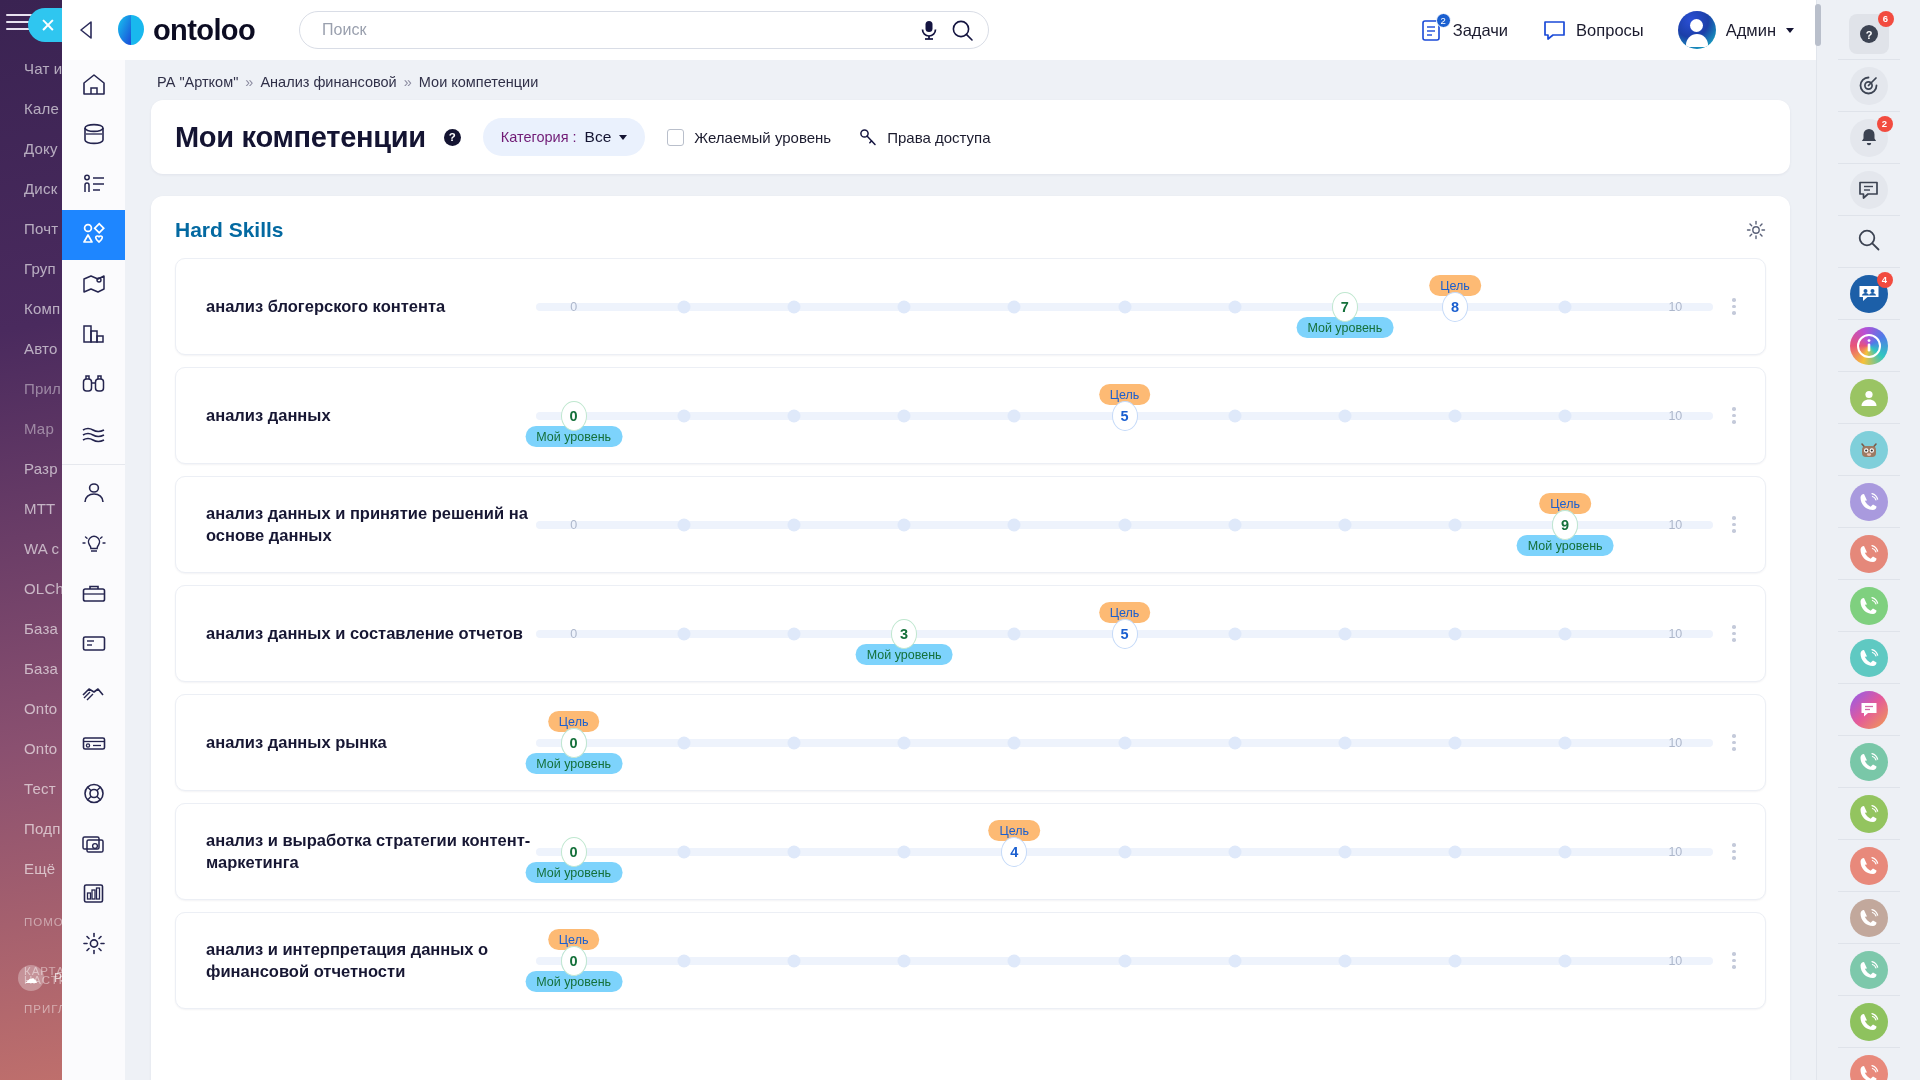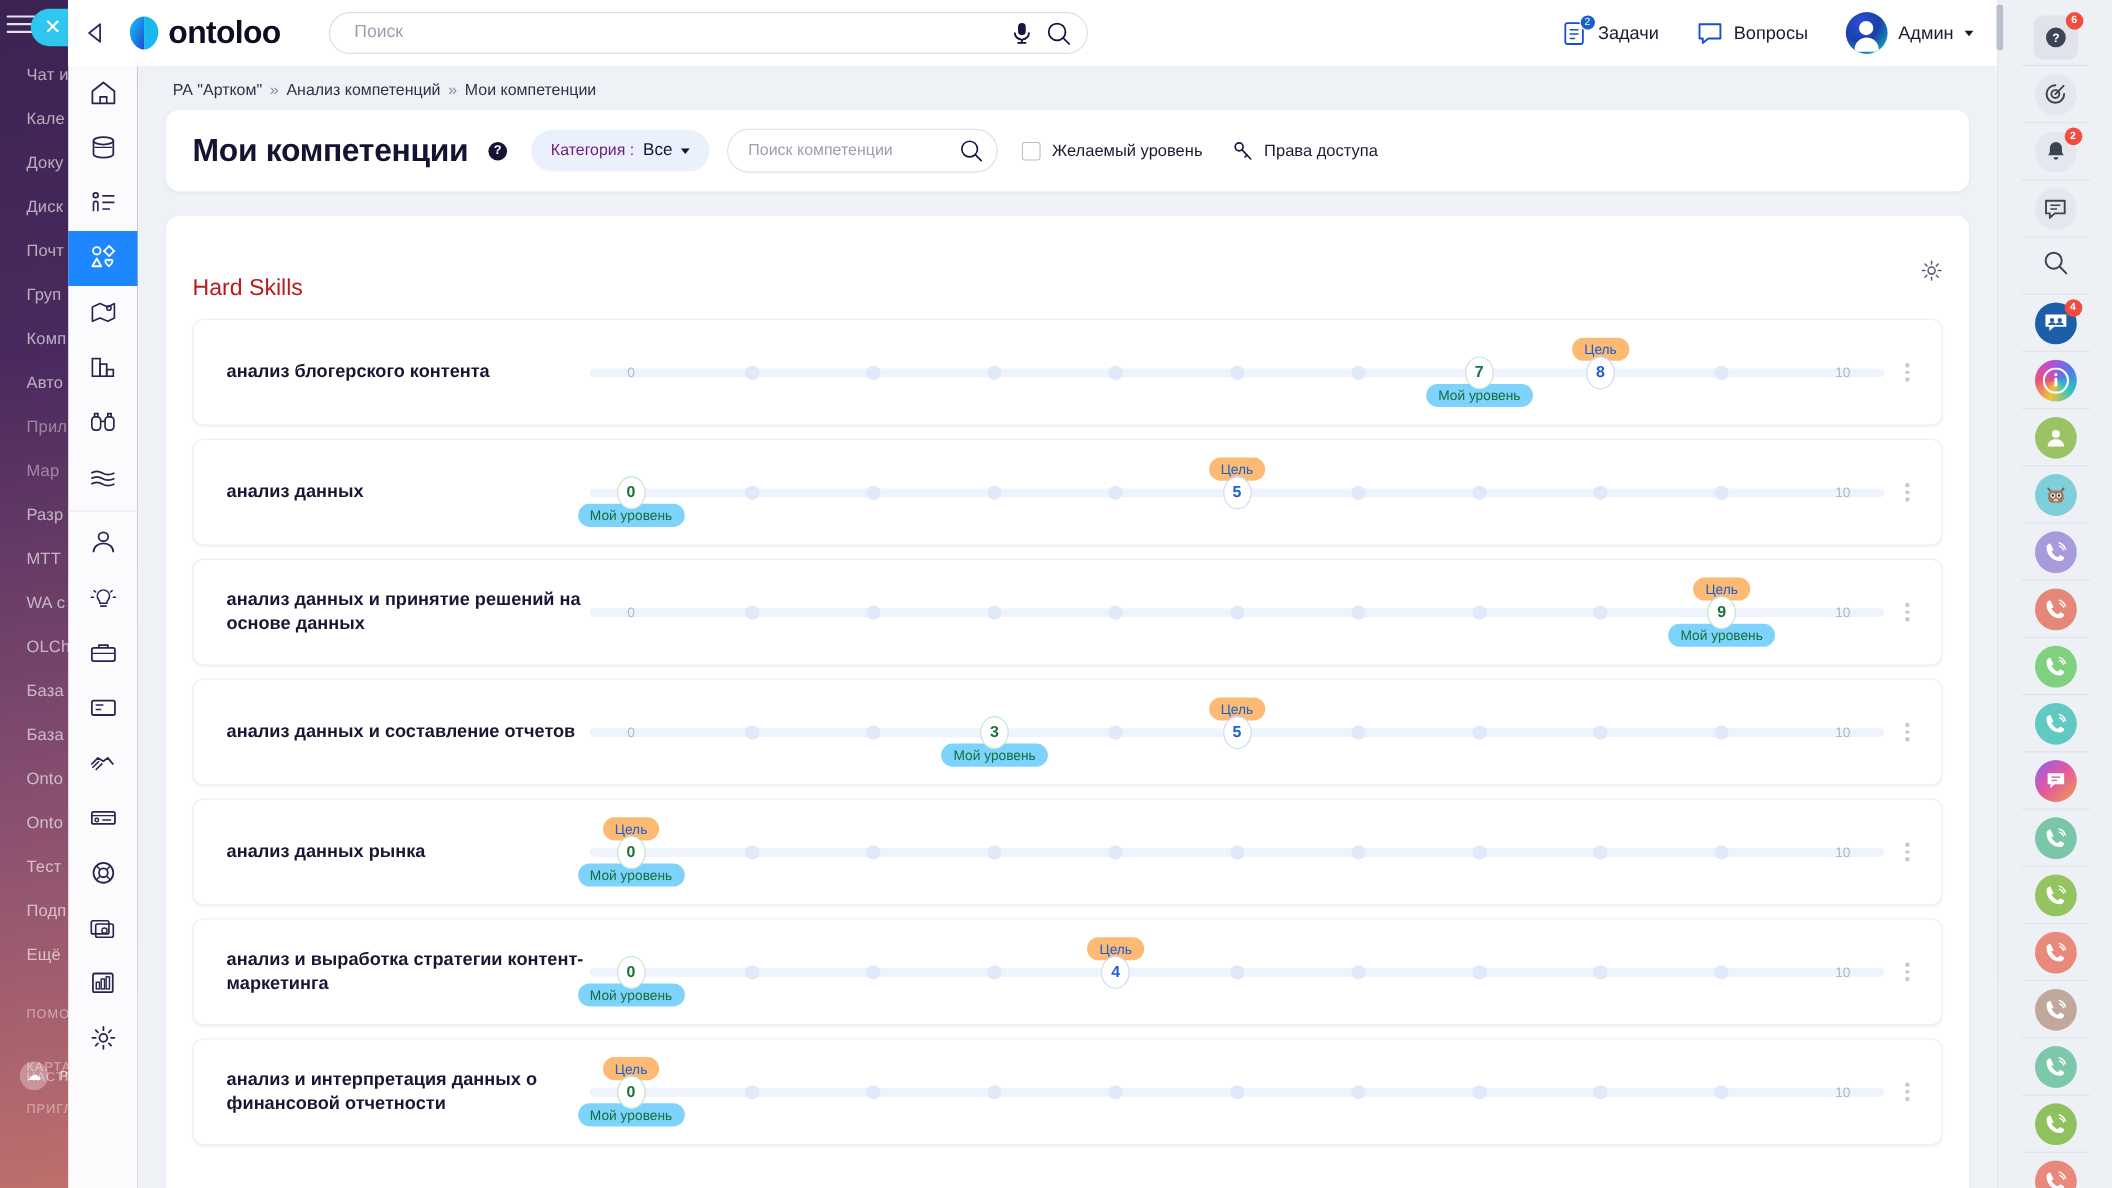--- a/index.html
+++ b/index.html
@@ -178,21 +178,21 @@
   .perm-row span { font-size: 15px; color:#1b1b2e; }
 
   
   .skills-card {
     margin: 22px 26px 0; background:#fff; border-radius: 12px;
     box-shadow: 0 1px 3px rgba(20,25,60,.06);
     padding: 22px 24px 18px;
     height: 900px;
   }
   .skills-head { display:flex; align-items:center; justify-content:space-between; margin-bottom: 16px;}
-  .skills-title { font-size: 21px; font-weight: 400; color:#b91c1c;margin-top:32px; }
+  .skills-title { font-size: 21px; font-weight: 700; color:#0369a1; }
 
   .rows { display:flex; flex-direction:column; gap: 12px; }
   .comp-row {
     background:#fff; border:1px solid #eceff5; border-radius: 10px;
     box-shadow: 0 1px 2px rgba(20,25,60,.05);
     height: 97px;
     display:flex; align-items:center;
     padding: 0 18px 0 30px;
     position: relative;
   }
@@ -545,40 +545,33 @@
 
     <div class="user-box">
       <div class="avatar"></div>
       <span class="user-name">Админ</span>
       <div class="chev"></div>
     </div>
   </div>
 </div>
 
 <div class="main">
-  <div class="breadcrumb" id="breadcrumb"><a href="#">РА "Артком"</a><span class="sep"> » </span><a href="#">Анализ компетенций</a><span class="sep"> » </span><a href="#">Мои компетенции</a></div>
+  <div class="breadcrumb" id="breadcrumb"><a href="#">РА "Артком"</a><span class="sep"> » </span><a href="#">Анализ финансовой</a><span class="sep"> » </span><a href="#">Мои компетенции</a></div>
 
   <div class="panel">
     <div class="page-head">
       <div class="page-title">Мои компетенции</div>
       <div class="help-dot">?</div>
 
       <div class="cat-select">
         <span class="cat-label">Категория :</span>
         <span class="cat-value">Все</span>
         <span class="chev"></span>
       </div>
 
-      <div class="comp-search">
-        <input value="" placeholder="Поиск компетенции" style="">
-        <svg width="22" height="22" viewBox="0 0 22 22">
-          <circle cx="9.5" cy="9.5" r="7.1" fill="none" stroke="#141440" stroke-width="1.5"></circle>
-          <line x1="14.6" y1="14.6" x2="20" y2="20" stroke="#141440" stroke-width="1.5" stroke-linecap="round"></line>
-        </svg>
-      </div>
 
       <div class="checkbox-row">
         <div class="cbox"></div>
         <span>Желаемый уровень</span>
       </div>
 
       <div class="perm-row">
         <svg width="19" height="19" viewBox="0 0 19 19">
           <circle cx="5.5" cy="5.5" r="3.6" fill="none" stroke="#141440" stroke-width="1.5"></circle>
           <line x1="8" y1="8" x2="16" y2="16.5" stroke="#141440" stroke-width="1.5" stroke-linecap="round"></line>

